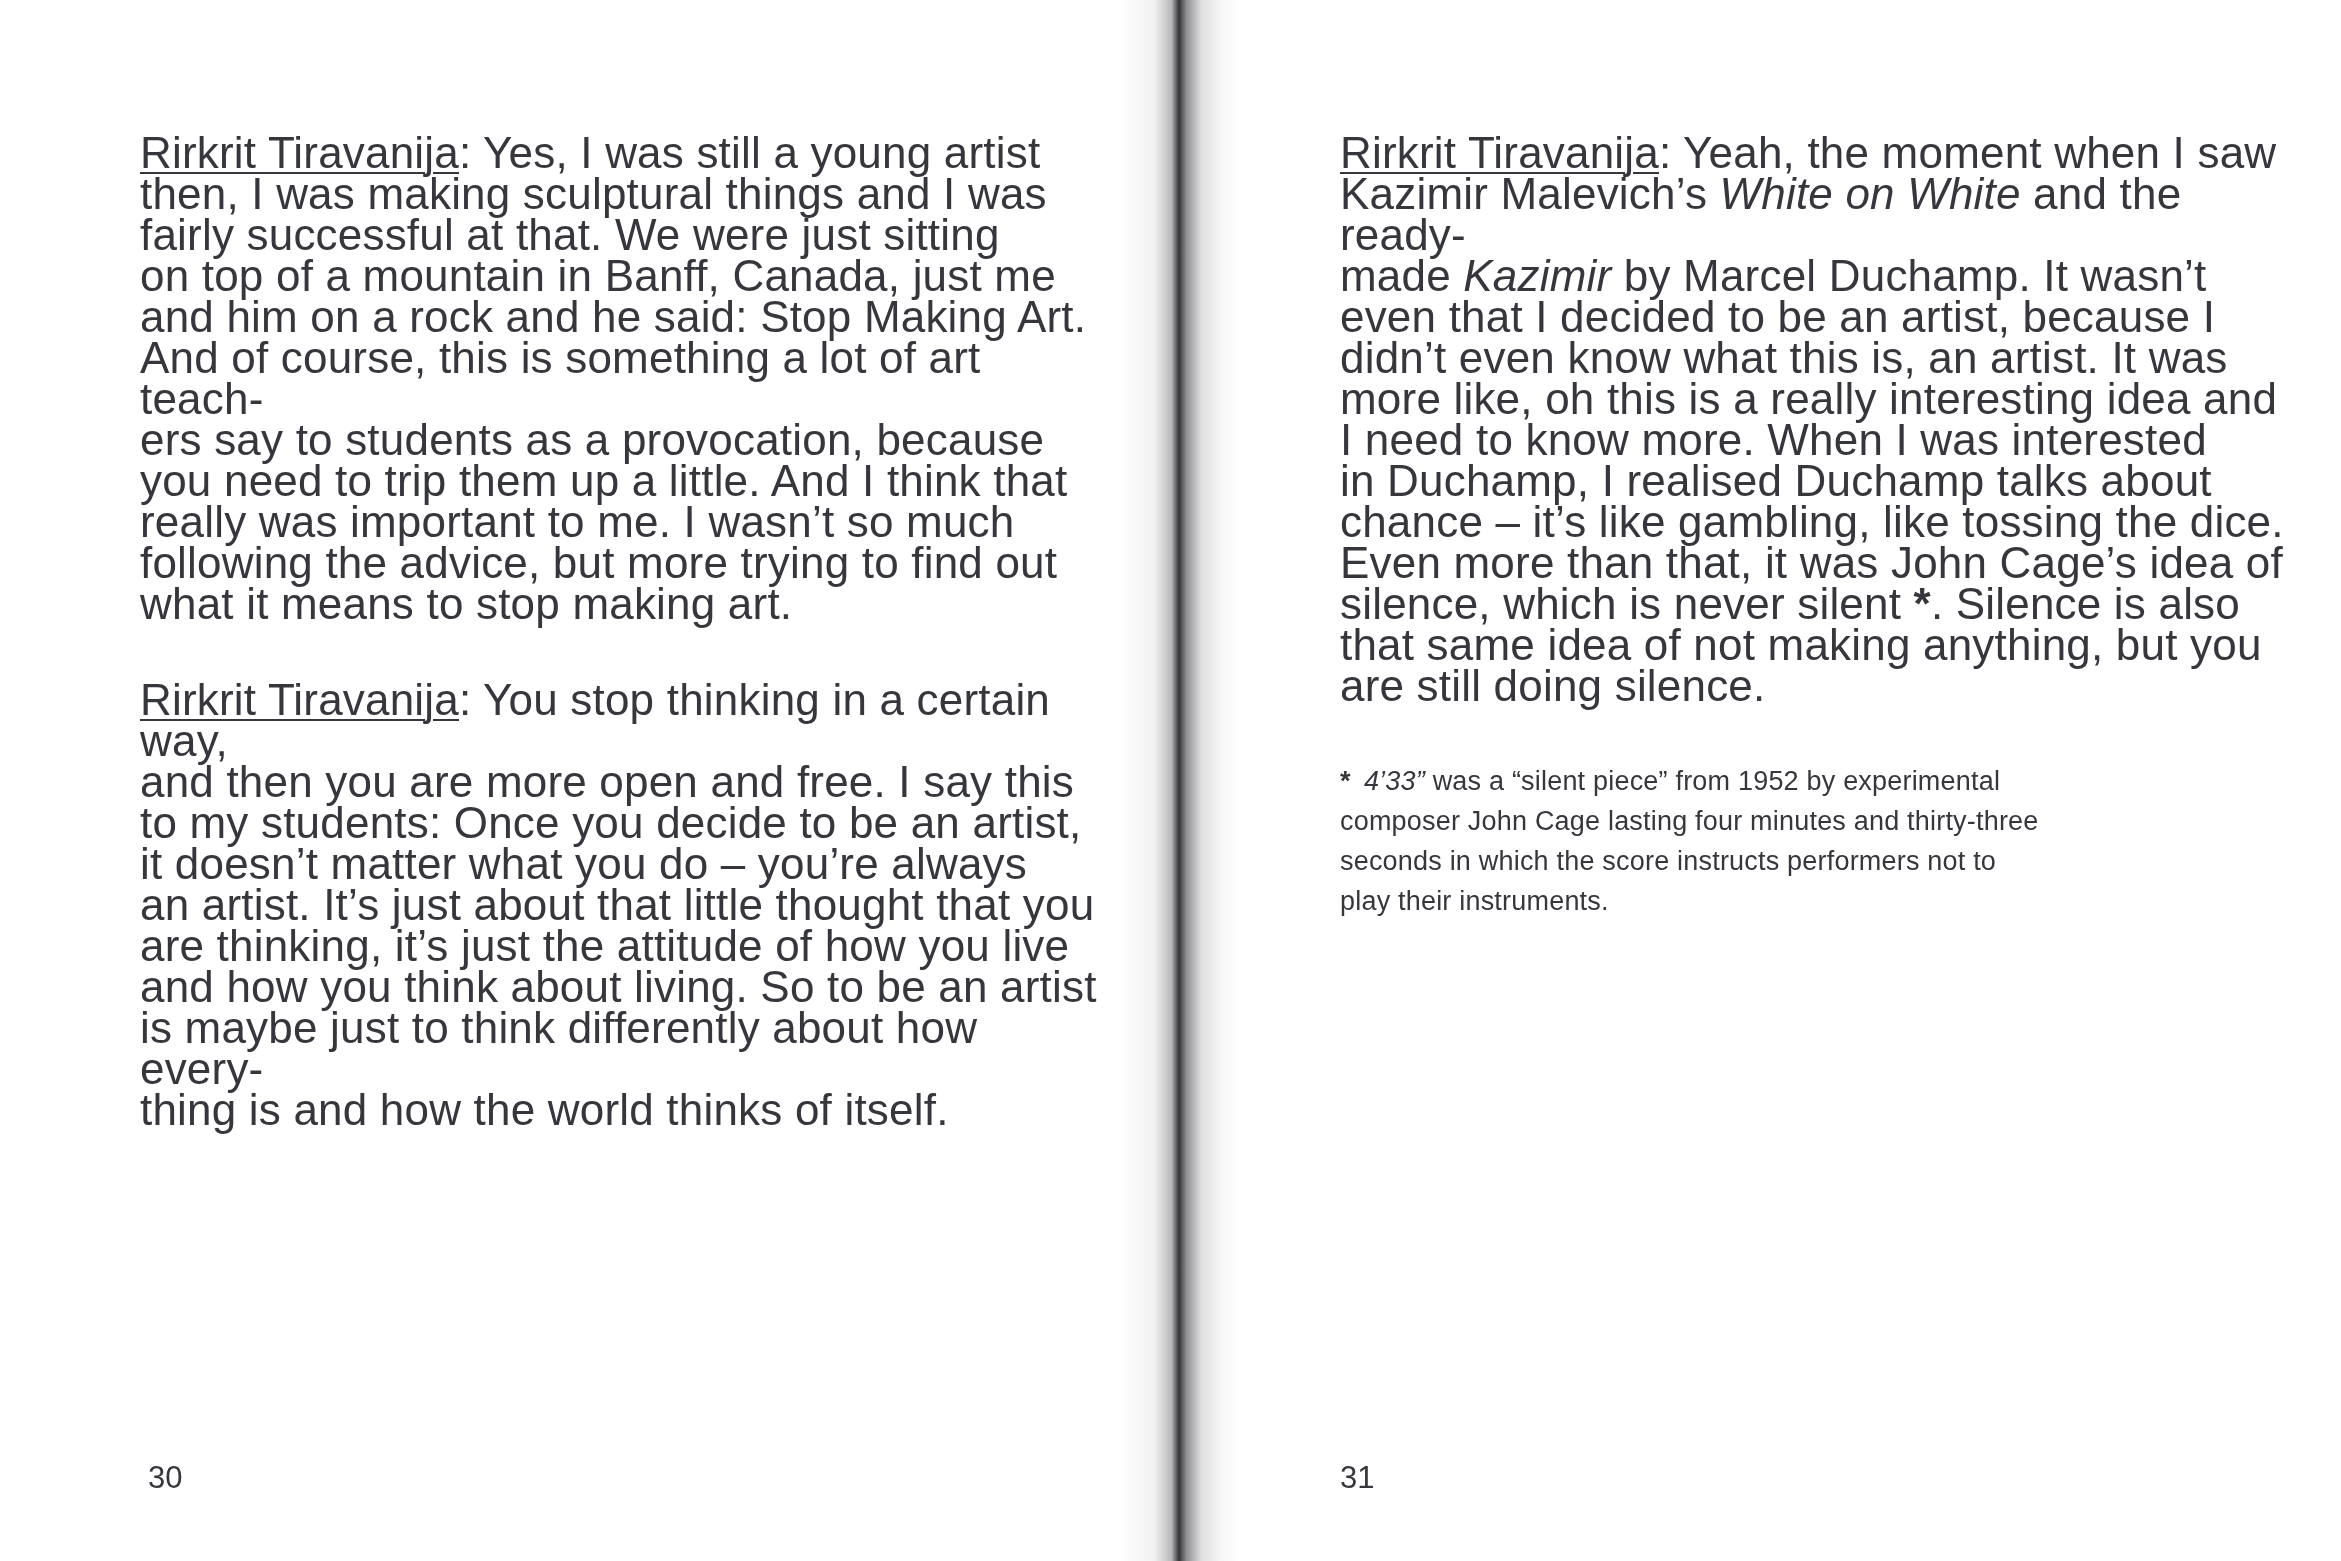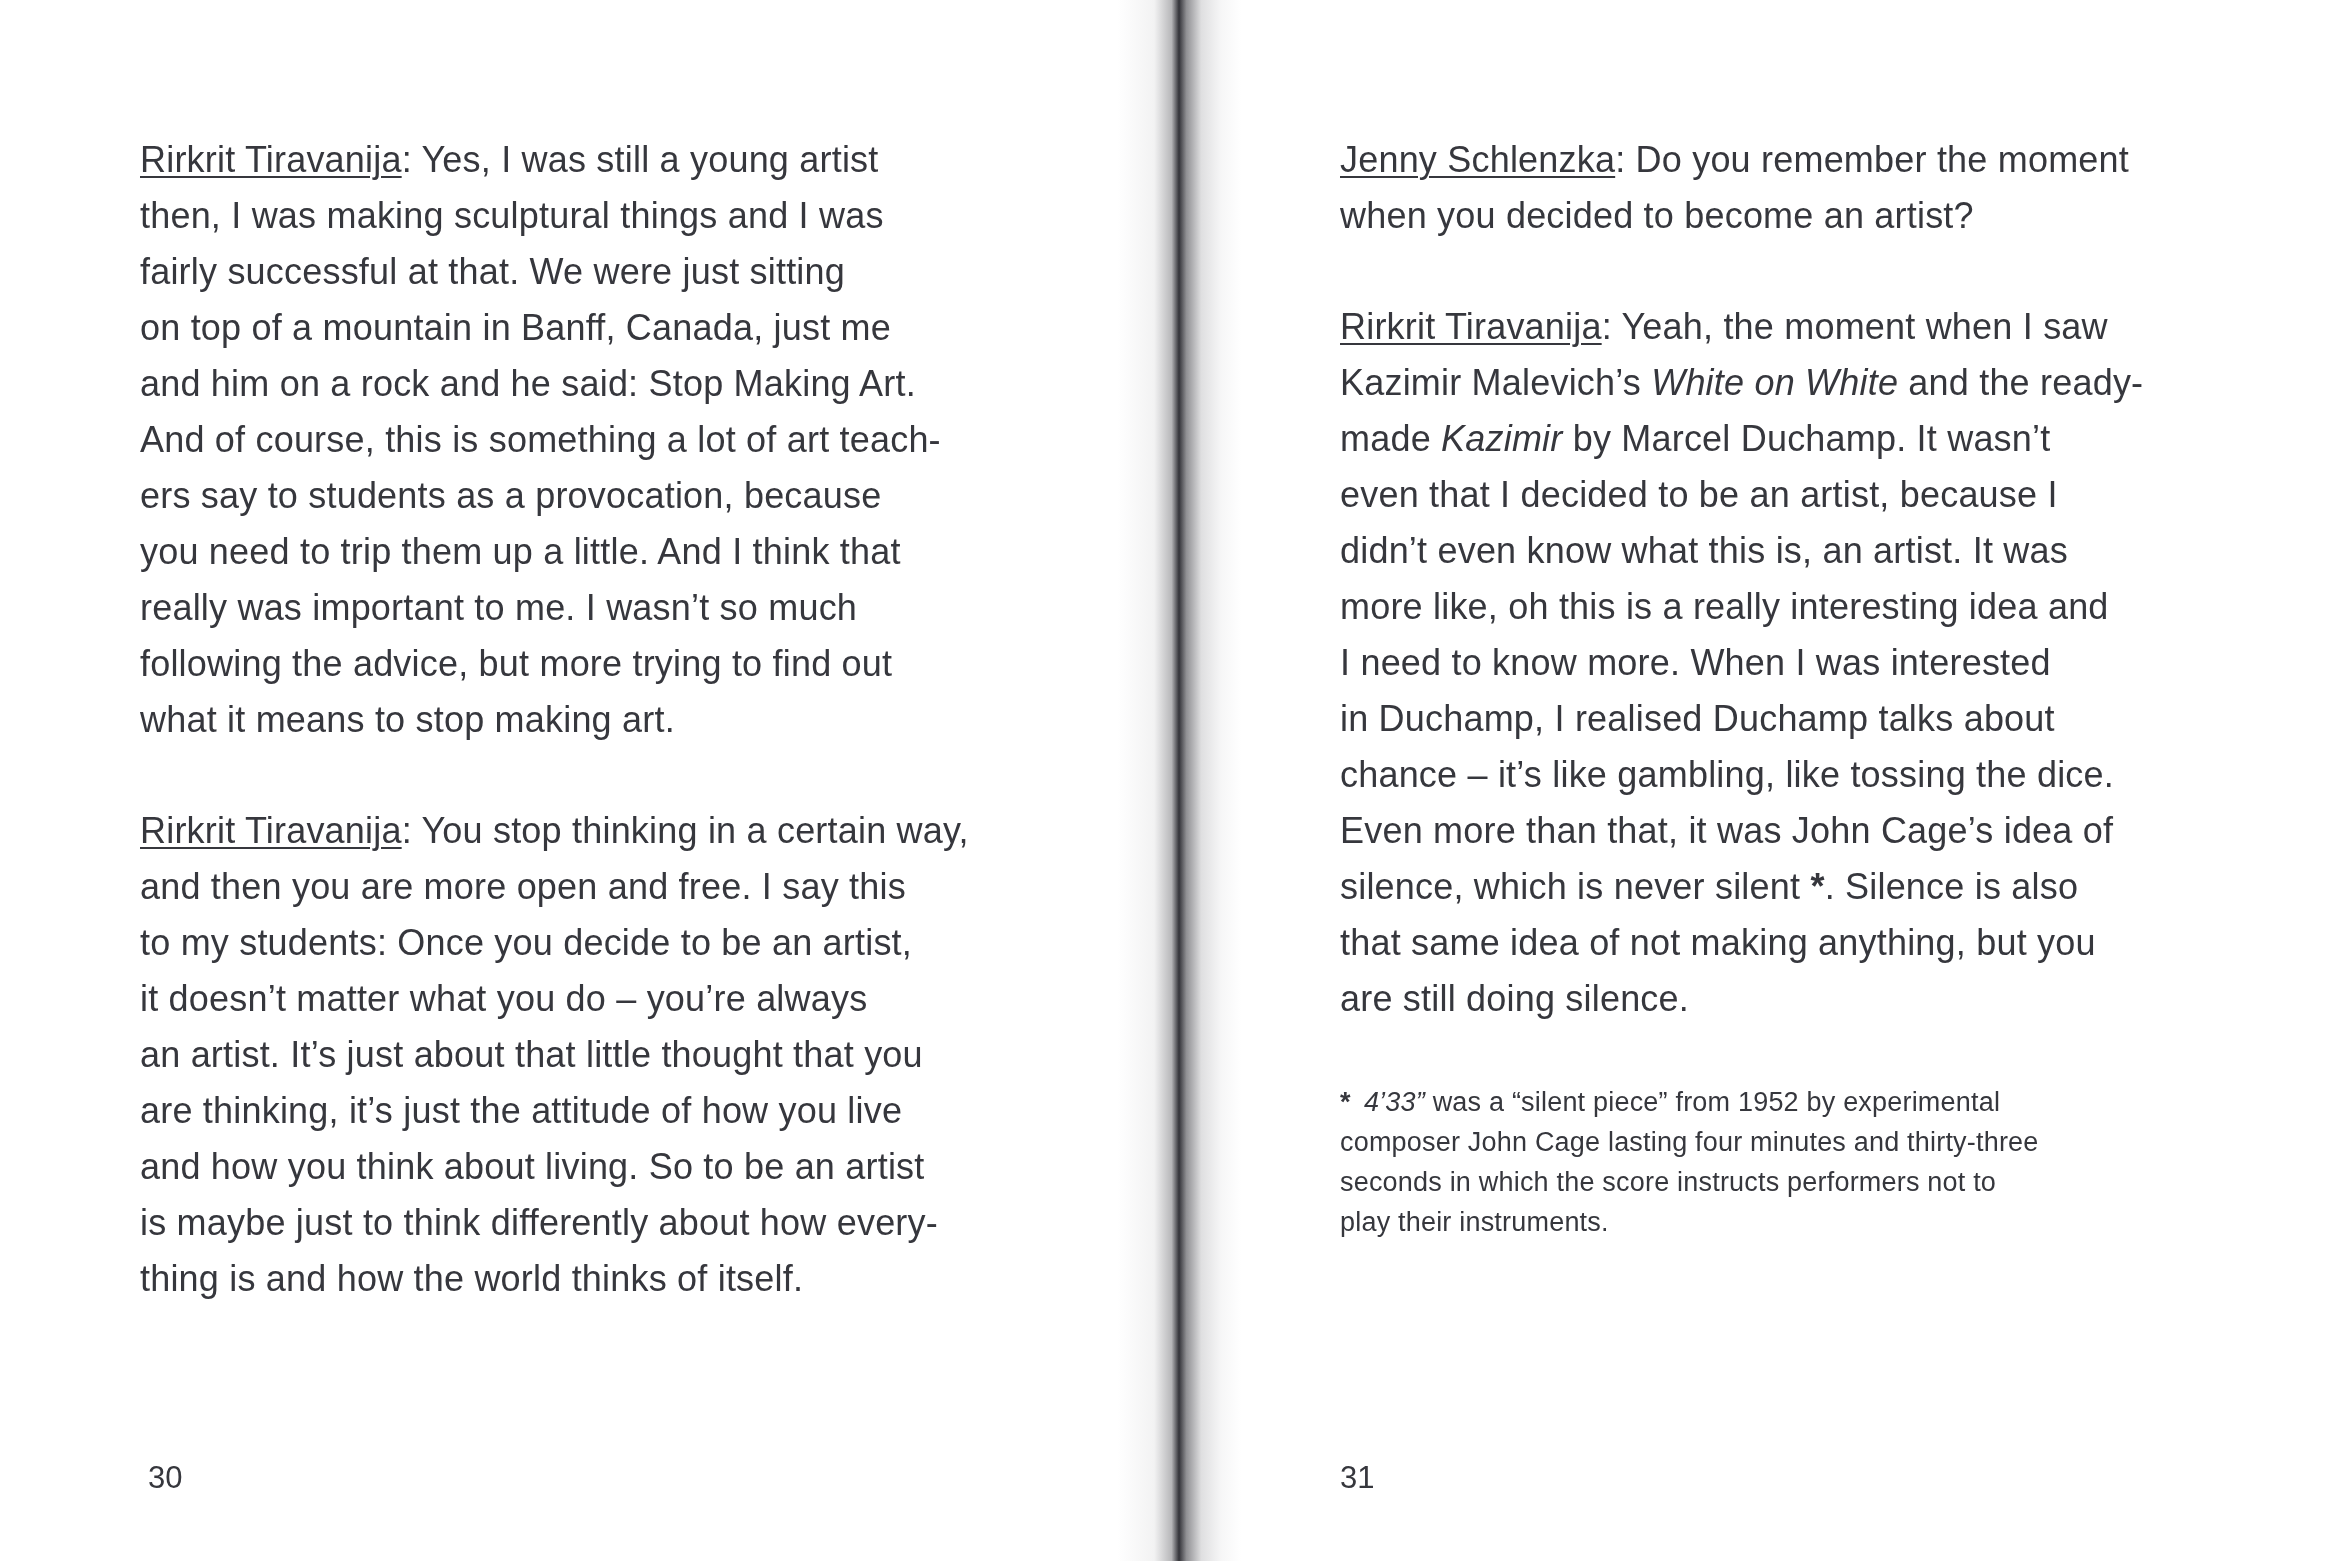--- a/index.html
+++ b/index.html
@@ -22,22 +22,22 @@
   .page-content-left {
     left: 140px;
     width: 959px;
   }
   .page-content-right {
     left: 1340px;
     width: 959px;
   }
   .page-content p {
     margin: 0 0 55px 0;
-    font-size: 36px;
-    line-height: 56px;
+    font-size: 44px;
+    line-height: 41px;
     white-space: pre-line;
     letter-spacing: 0.2px;
   }
   .page-content p.footnote {
     margin-top: 35px;
     margin-bottom: 16px;
     font-size: 27px;
     line-height: 40px;
   }
   .seg-normal { }
@@ -105,22 +105,20 @@
 and how you think about living. So to be an artist
 is maybe just to think differently about how every-
 thing is and how the world thinks of itself.</span></p>
     </div>
 
   <div class="page-number page-number-left">30</div>
 
   <div class="gutter"></div>
 
   <div class="page-content page-content-right">
-      <p class="body-par"><span class="seg-underline">Jenny Schlenzka</span><span class="seg-normal">: Do you remember the moment
-when you decided to become an artist?</span></p>
       <p class="body-par"><span class="seg-underline">Rirkrit Tiravanija</span><span class="seg-normal">: Yeah, the moment when I saw
 Kazimir Malevich’s </span><span class="seg-italic">White on White</span><span class="seg-normal"> and the ready-
 made </span><span class="seg-italic">Kazimir</span><span class="seg-normal"> by Marcel Duchamp. It wasn’t
 even that I decided to be an artist, because I
 didn’t even know what this is, an artist. It was
 more like, oh this is a really interesting idea and
 I need to know more. When I was interested
 in Duchamp, I realised Duchamp talks about
 chance – it’s like gambling, like tossing the dice.
 Even more than that, it was John Cage’s idea of

